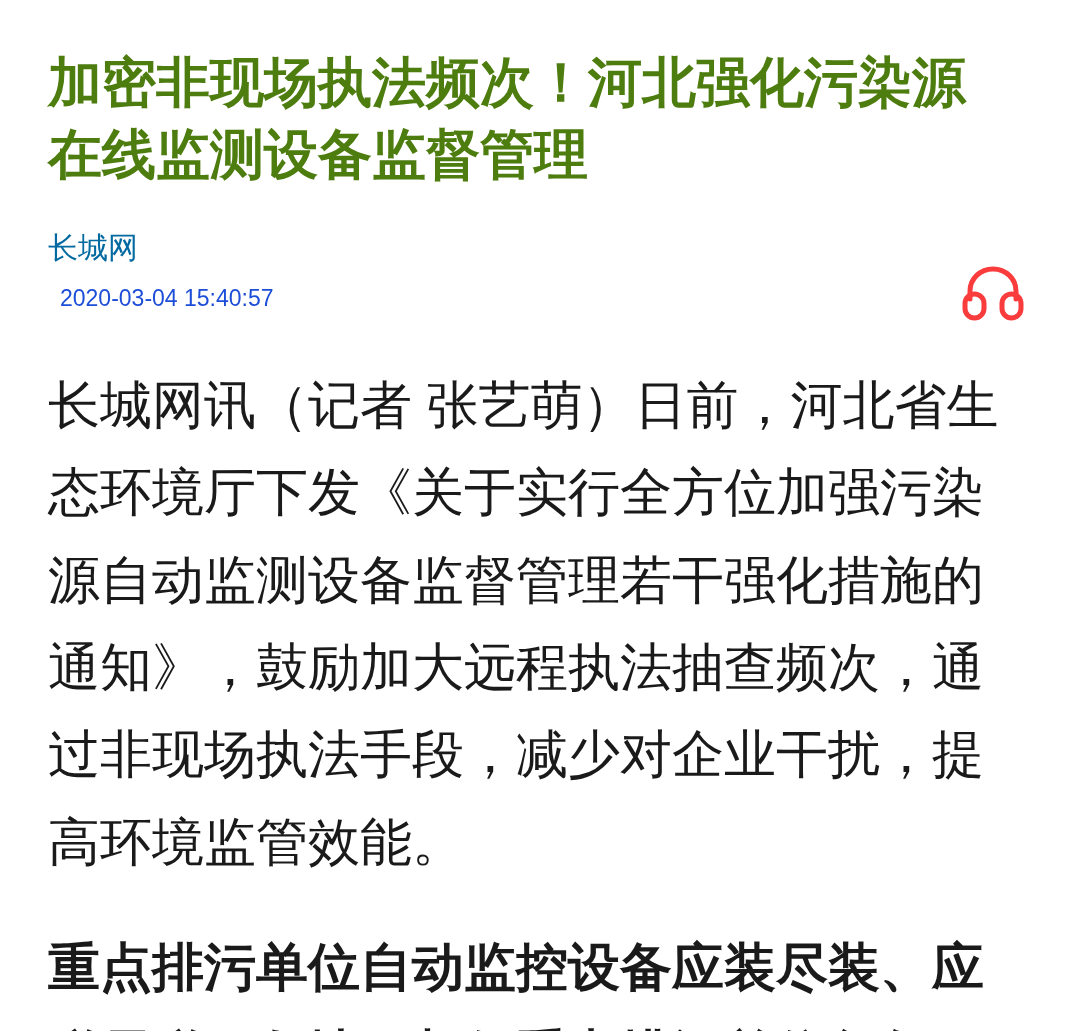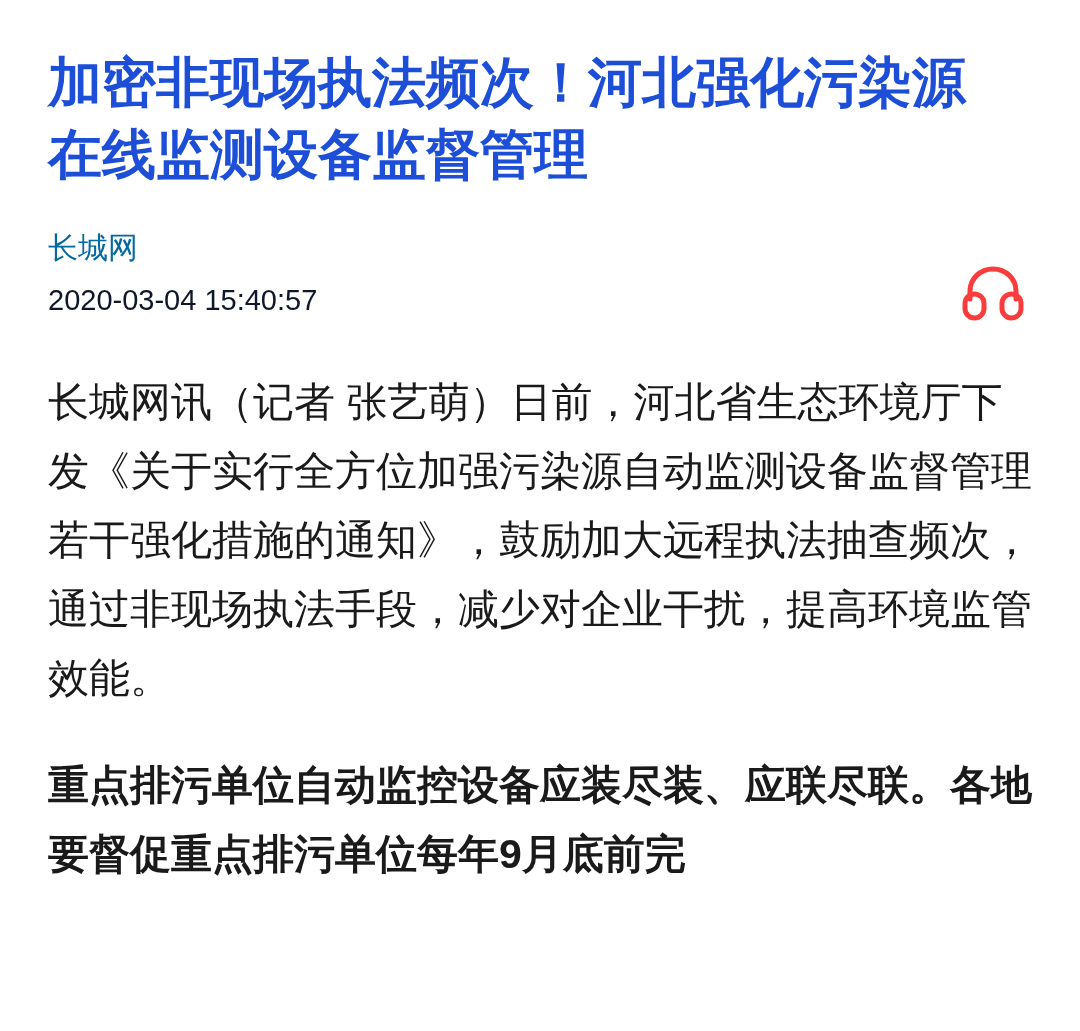--- a/index.html
+++ b/index.html
@@ -18,51 +18,51 @@
     position: relative;
     width: 1080px;
     height: 1031px;
     box-sizing: border-box;
     padding: 46px 48px 0 48px;
   }
   .article-title {
     font-size: 54px;
     line-height: 1.34;
     font-weight: 700;
-    color: #1d4ed8;
+    color: #4d7c0f;
     letter-spacing: 0px;
     margin: 0 0 34px 0;
     max-width: 950px;
   }
   .meta-block {
     position: relative;
     margin: 0 0 48px 0;
   }
   .source {
     font-size: 30px;
     color: #0369a1;
     line-height: 1.5;
     margin: 0 0 10px 0;
   }
   .timestamp {
-    font-size: 29px;
-    color: #0f172a;
+    font-size: 23px;
+    color: #1d4ed8;
     line-height: 1.4;
-    margin: 0;
+    margin: 12px;
   }
   .audio-btn {
     position: absolute;
     right: 8px;
     top: 36px;
     width: 62px;
     height: 62px;
     display: block;
   }
   .body-para {
-    font-size: 41px;
+    font-size: 52px;
     line-height: 1.68;
     color: #1a1a1a;
     margin: 0 0 38px 0;
   }
   .body-para.bold {
     font-weight: 700;
   }
   .body-para:last-child {
     margin-bottom: 0;
   }

